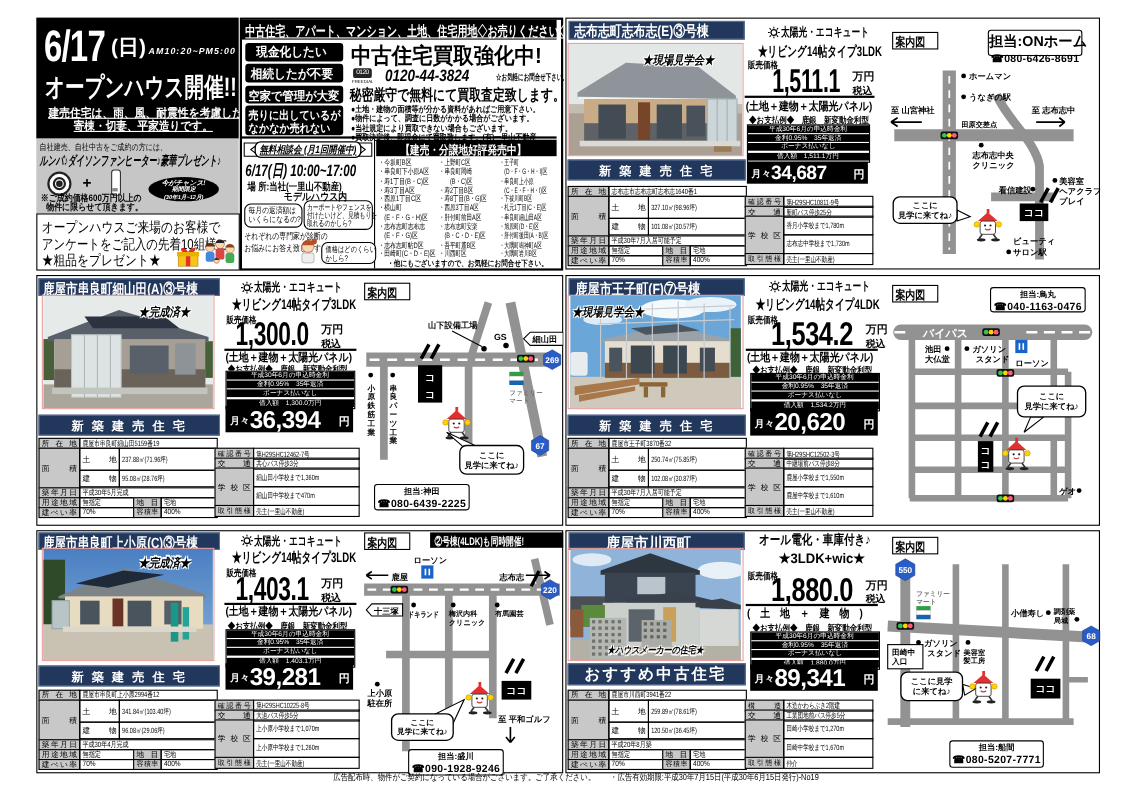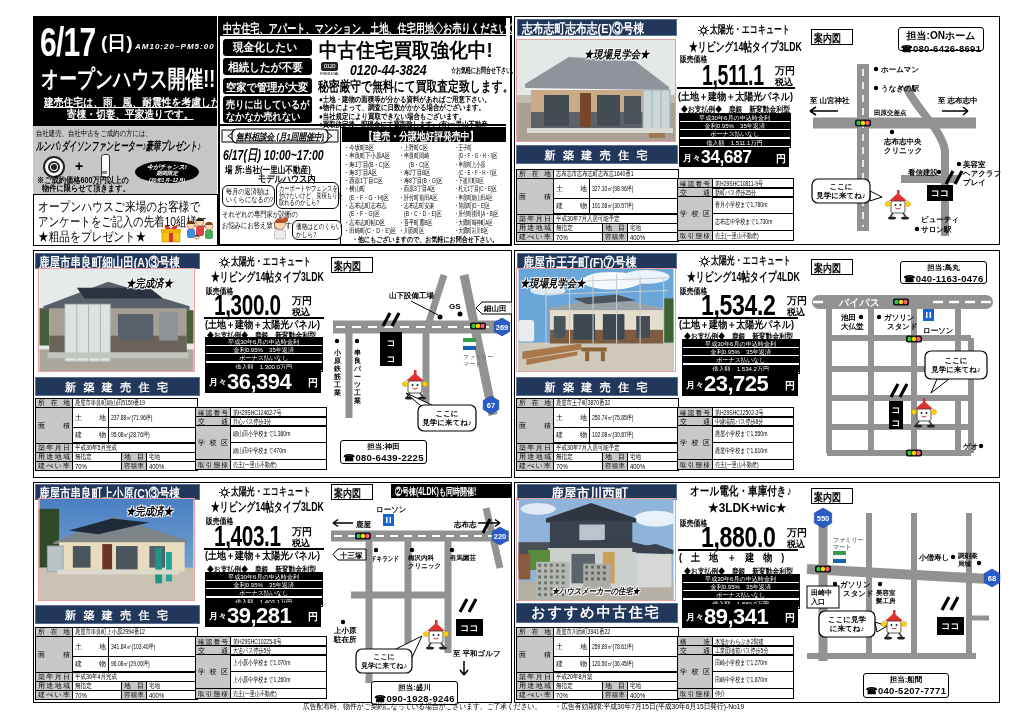--- a/index.html
+++ b/index.html
@@ -420,21 +420,21 @@
 <path d="M6.5 15 Q9 17 11.5 15" stroke="#d03030" stroke-width="1" fill="none"></path>
 <circle cx="-1" cy="11" r="2.5" fill="#ffd400" stroke="#c89000" stroke-width="0.5"></circle>
 <circle cx="19" cy="11" r="2.5" fill="#ffd400" stroke="#c89000" stroke-width="0.5"></circle>
 <path d="M4 20 L1 24 M14 20 L17 24" stroke="#333" stroke-width="1.5"></path>
 <ellipse cx="3" cy="25" rx="4" ry="1.5" fill="#222"></ellipse>
         <ellipse cx="16" cy="25" rx="4" ry="1.5" fill="#222"></ellipse>
 </g>
 </svg>
 
 <div class="abs" style="left:383px;top:10px;width:84px;height:22px;border:1.3px solid #000;border-radius:3px;background:#fff;">
-<div style="text-align:center;font-size:10px;font-weight:bold;margin-top:1px;white-space:nowrap;">担当:ONホーム</div>
+<div style="text-align:center;font-size:13px;font-weight:bold;margin-top:1px;white-space:nowrap;">担当:ONホーム</div>
 <div style="text-align:center;font-size:9.5px;font-weight:bold;letter-spacing:0.3px;white-space:nowrap;">☎080-6426-8691</div>
 </div>
 </div>
 
 <div class="abs" style="left:33px;top:250px;width:479px;height:228px;border:1px solid #000;box-sizing:border-box;">
 
 <div class="abs navy" style="left:1px;top:2px;width:163px;height:14px;border:1px solid #5a6f92;"></div>
 <div class="fit" style="left:5px;top:3px;font-size:13.5px;font-weight:bold;color:#fff;transform:scaleX(0.78);">鹿屋市串良町細山田(A)③号棟</div>
 
 <div class="abs" style="left:4px;top:17px;width:157px;height:104px;border:1px solid #e8a0a0;box-sizing:border-box;overflow:hidden;"><svg width="155" height="102" viewBox="0 0 157 104">
@@ -822,21 +822,21 @@
 
 <div class="abs" style="left:167px;top:88px;width:116px;background:#fff;border:1px solid #000;">
       <div style="background:#000;color:#fff;font-size:6.6px;text-align:center;height:7px;line-height:7px;margin-bottom:1.2px;"><span style="display:inline-block;transform:scale(0.92);transform-origin:center;white-space:nowrap;">平成30年6月の申込時金利</span></div>
       <div style="background:#000;color:#fff;font-size:6.6px;text-align:center;height:7px;line-height:7px;margin-bottom:1.2px;"><span style="display:inline-block;transform:scale(0.92);transform-origin:center;white-space:nowrap;">金利0.95%　35年返済</span></div>
       <div style="background:#000;color:#fff;font-size:6.6px;text-align:center;height:7px;line-height:7px;margin-bottom:1.2px;"><span style="display:inline-block;transform:scale(0.92);transform-origin:center;white-space:nowrap;">ボーナス払いなし</span></div>
       <div style="background:#000;color:#fff;font-size:6.6px;text-align:center;height:7px;line-height:7px;margin-bottom:1.2px;"><span style="display:inline-block;transform:scale(0.92);transform-origin:center;white-space:nowrap;">借入額　1,534.2万円</span></div>
     </div>
 
 <div class="abs" style="left:167px;top:120px;width:116px;height:25px;background:#000;color:#fff;">
 <div class="fit" style="left:4px;top:7.5px;font-size:9px;font-weight:bold;color:#fff;">月々</div>
-<div class="fit" style="left:22px;top:0.17999999999999972px;font-size:22px;font-weight:bold;color:#fff;letter-spacing:-0.5px;transform:scaleX(1.0);">23,725</div>
+<div class="fit" style="left:22px;top:0.17999999999999972px;font-size:22px;font-weight:bold;color:#fff;letter-spacing:-0.5px;transform:scaleX(1.0);">20,620</div>
 <div class="fit" style="right:3px;top:7.5px;left:auto;font-size:10px;font-weight:bold;color:#fff;">円</div>
 </div>
 
 <div class="abs" style="left:1px;top:147px;width:38px;height:10px;border:1px solid #000;background:#c8c8c8;box-sizing:border-box;">
       <div style="position:absolute;left:2px;right:2px;top:50%;transform:translateY(-50%);font-size:7px;display:flex;justify-content:space-between;">
         <span>所</span>
         <span>在</span>
         <span>地</span>
       </div>
     </div>
@@ -1723,17 +1723,17 @@
         <line x1="148" y1="112" x2="155" y2="99"></line>
       </g>
 <g>
         <rect x="134" y="119" width="27" height="18" fill="#000"></rect>
 <text x="147.5" y="131.2" font-size="9" fill="#fff" text-anchor="middle" font-weight="bold">ココ</text>
       </g>
 </svg>
 
 <div class="abs" style="left:348px;top:190px;width:84px;height:23px;border:1.3px solid #000;border-radius:3px;background:#fff;">
 <div style="text-align:center;font-size:7.5px;font-weight:bold;margin-top:1px;white-space:nowrap;">担当:船間</div>
-<div style="text-align:center;font-size:9.5px;font-weight:bold;letter-spacing:0.3px;white-space:nowrap;">☎040-5207-7771</div>
+<div style="text-align:center;font-size:9.5px;font-weight:bold;letter-spacing:0.3px;white-space:nowrap;">☎080-5207-7771</div>
 </div>
 </div>
 
 <div class="fit" style="left:303px;top:701px;font-size:8px;transform:scaleX(0.84);">広告配布時、物件がご契約になっている場合がございます。ご了承ください。　　・広告有効期限:平成30年7月15日(平成30年6月15日発行)-No19</div>
 
 </body></html>

